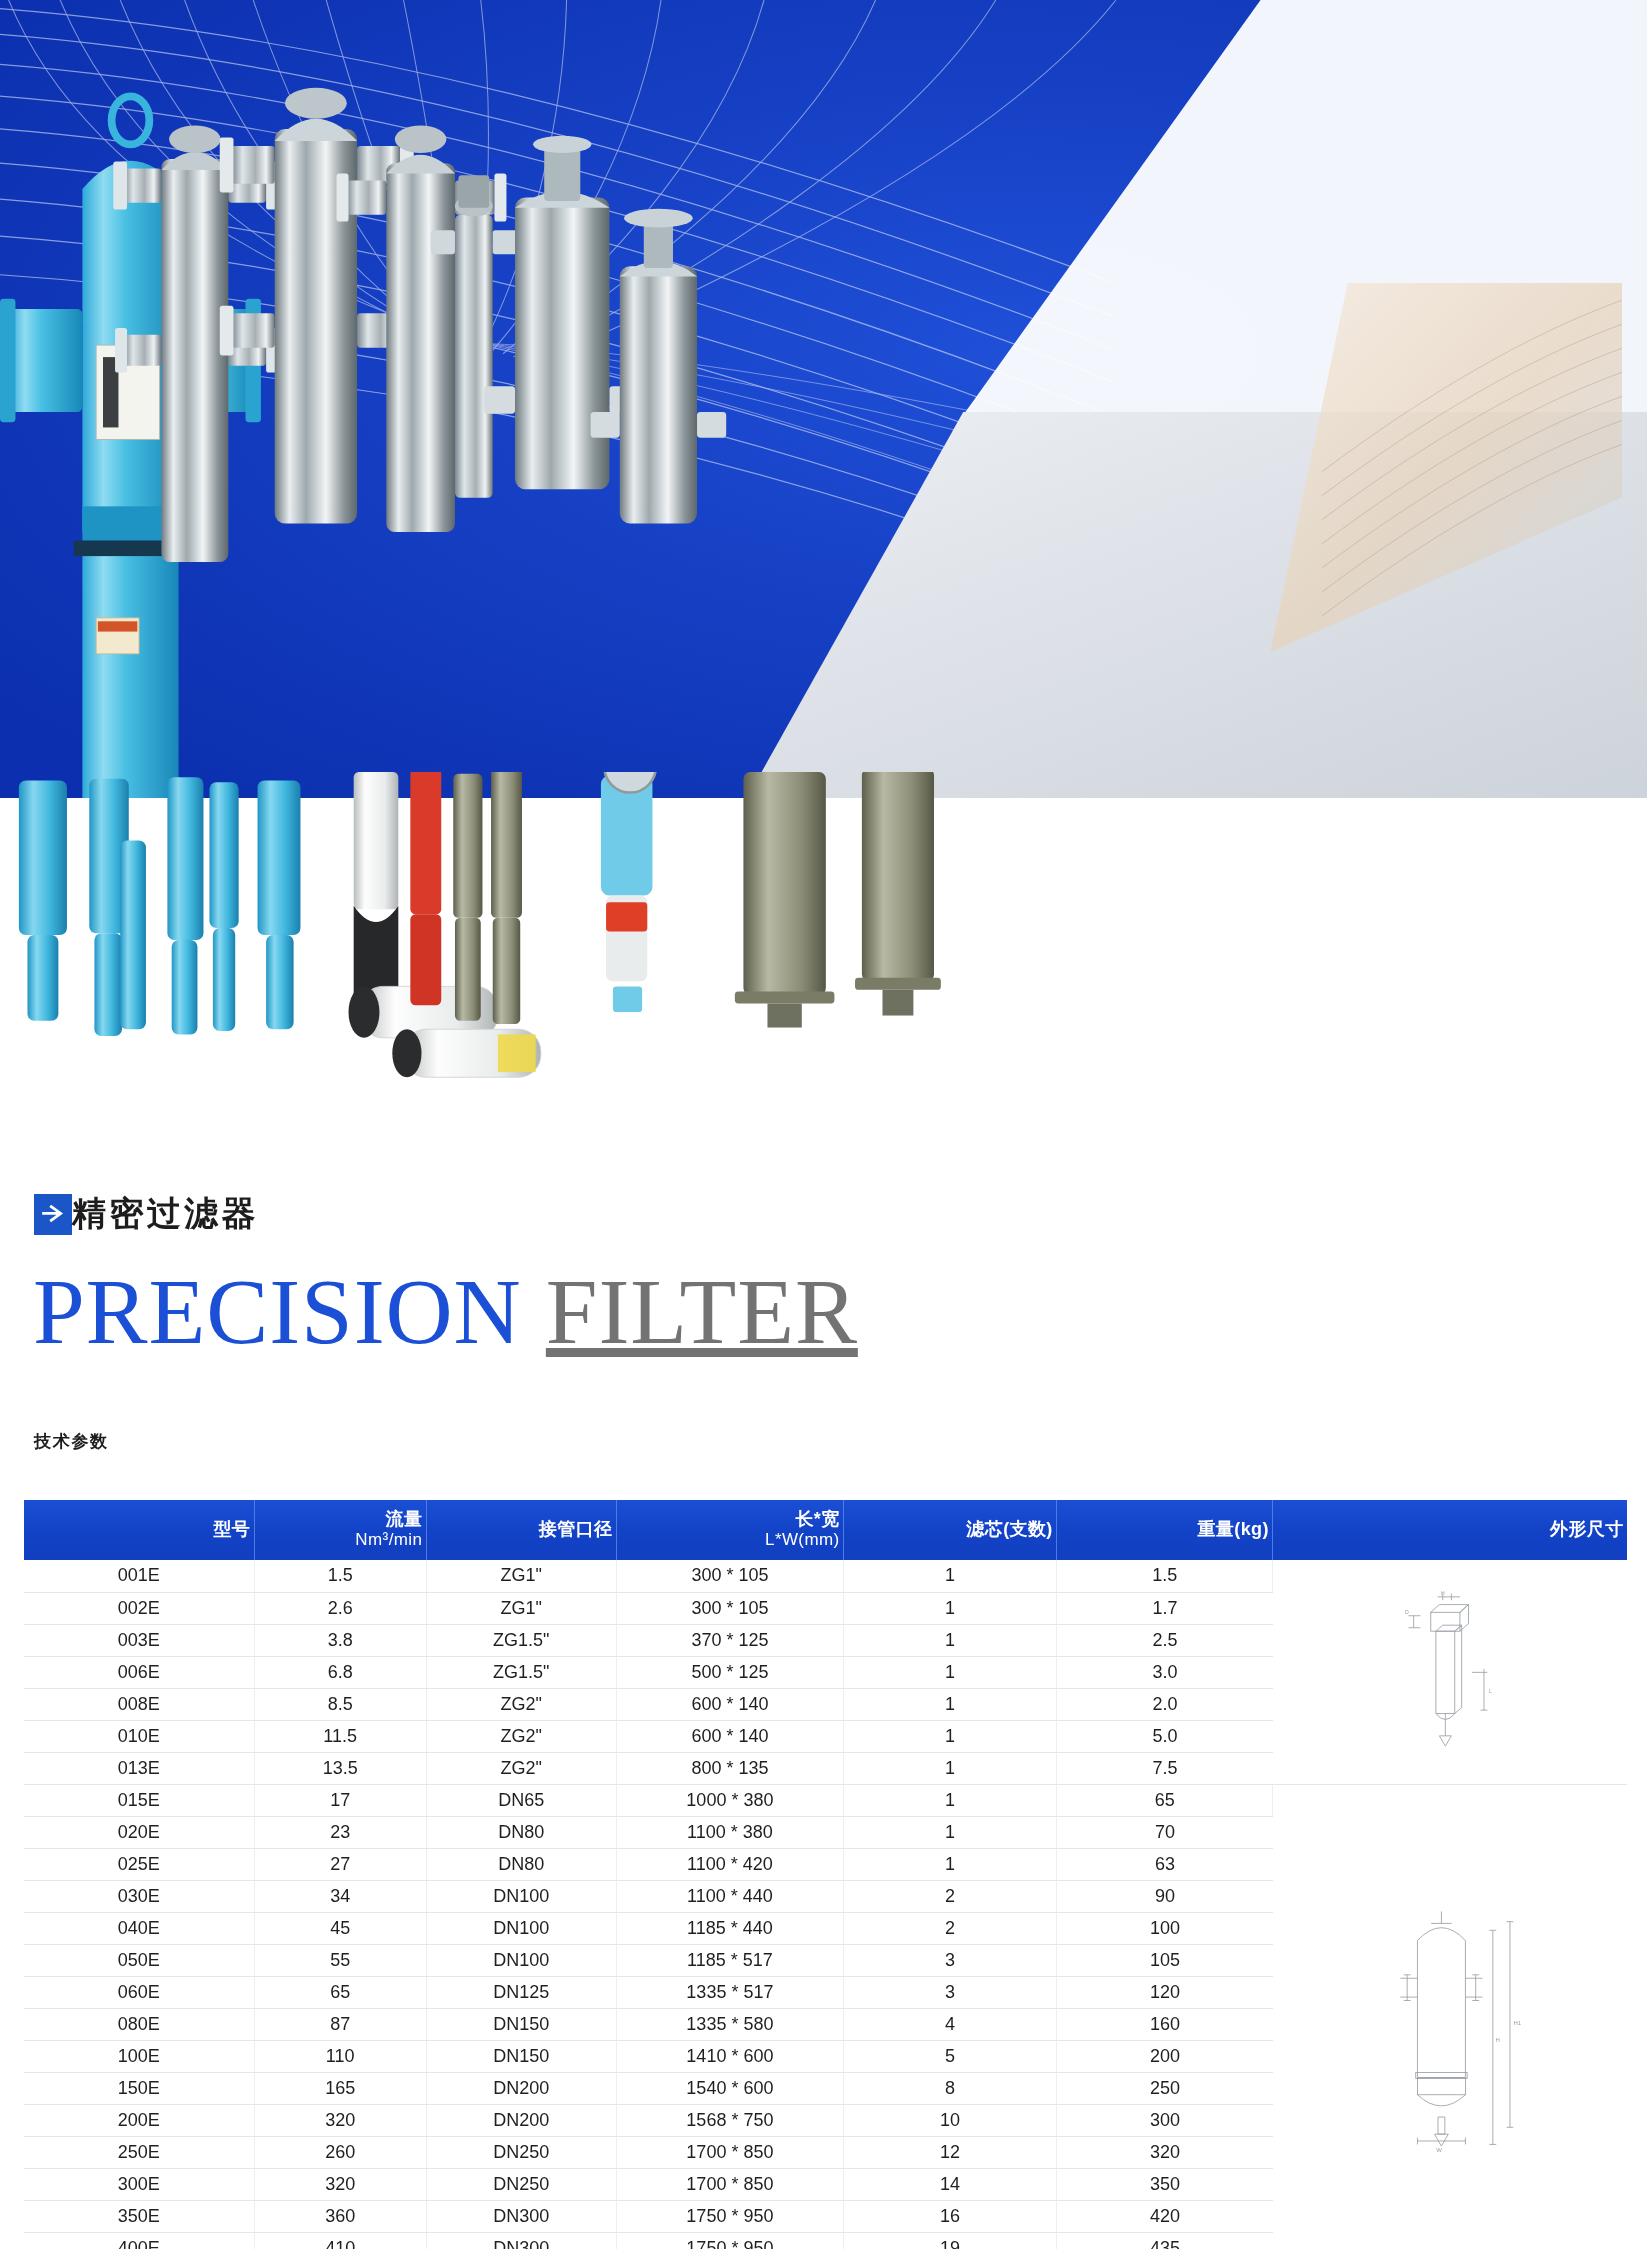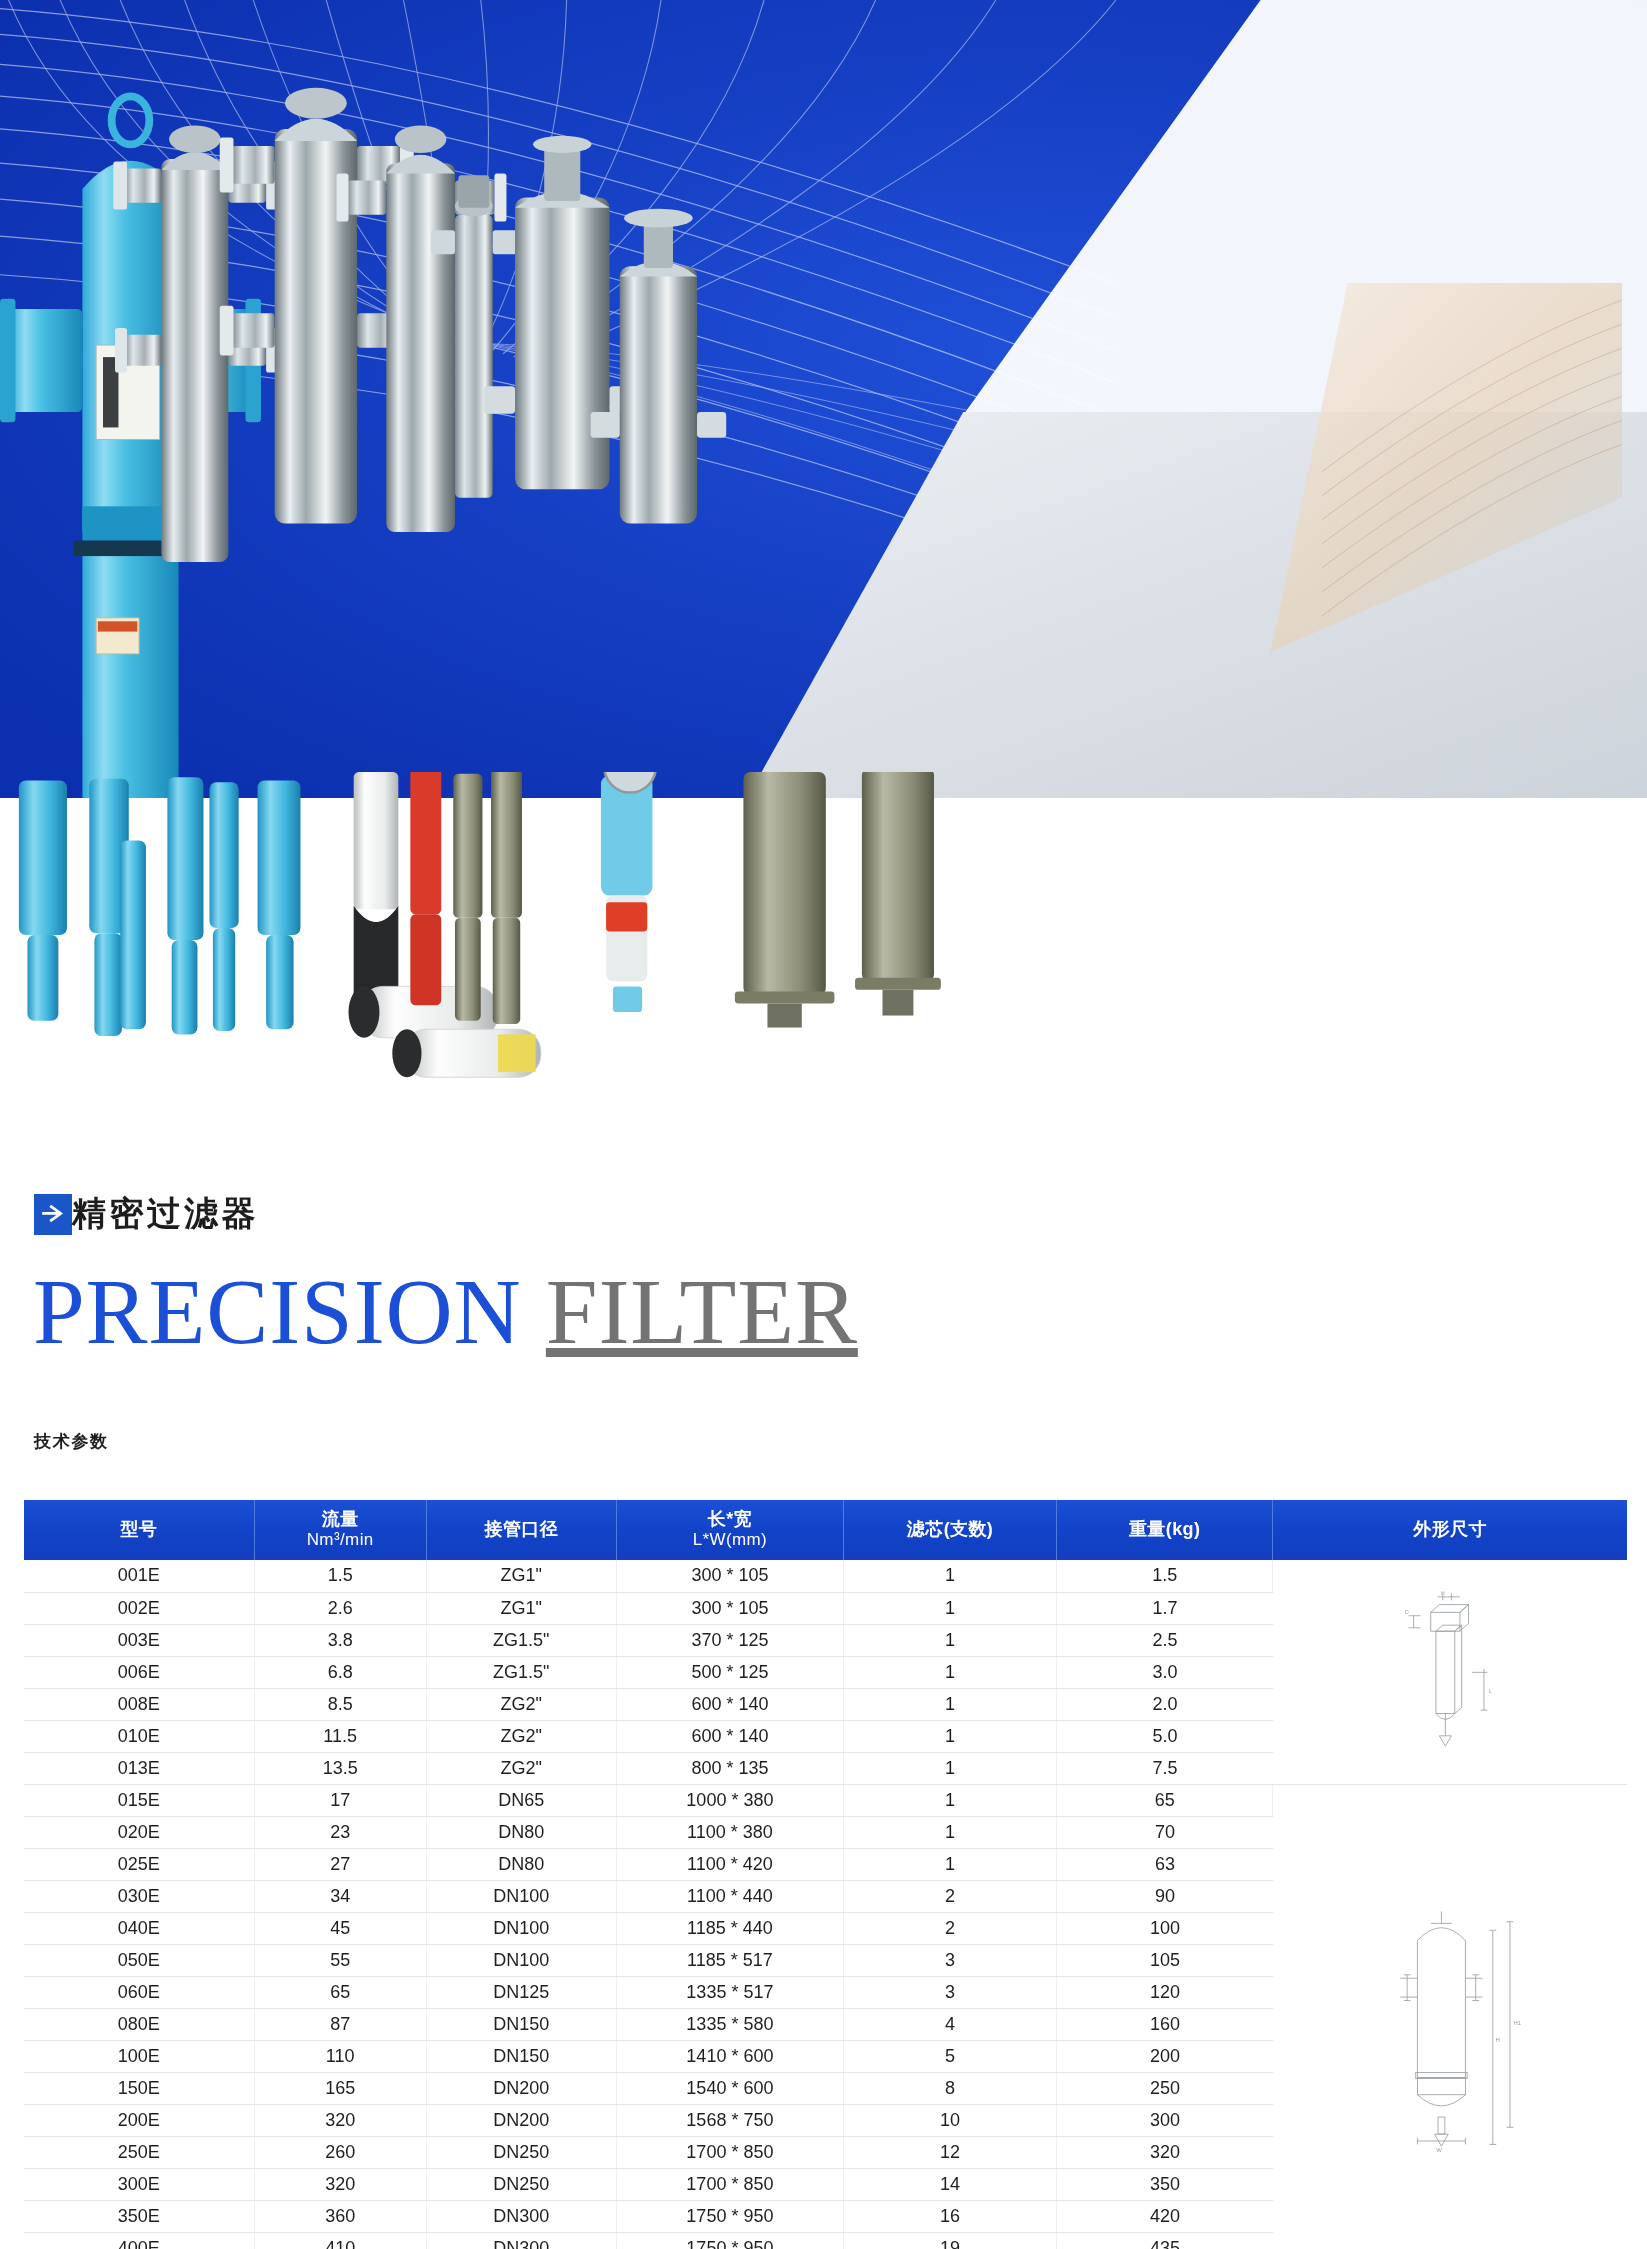--- a/index.html
+++ b/index.html
@@ -108,20 +108,21 @@
     background: linear-gradient(180deg, #1a4fd4 0%, #1242c6 55%, #123fc0 100%);
     color: #ffffff;
     font-size: 18px;
     font-weight: 700;
     line-height: 1.18;
     padding: 8.6px 3.4px 10.3px;
     height: 53px;
     border-right: 0.9px solid #4f7ce0;
     vertical-align: middle;
     letter-spacing: 0.4px;
+    text-align: right;
   }
   table.spec thead th:last-child { border-right: none; }
   table.spec thead th .unit {
     display: block;
     font-weight: 400;
     font-size: 17px;
   }
   table.spec tbody td {
     font-size: 18px;
     color: #1f1f1f;

